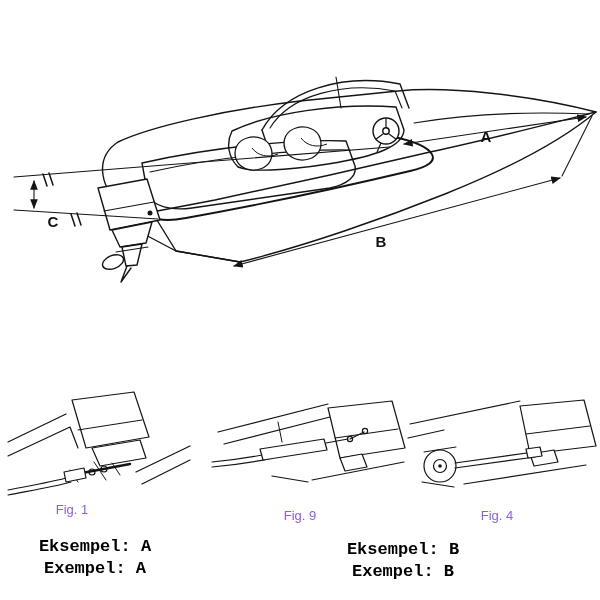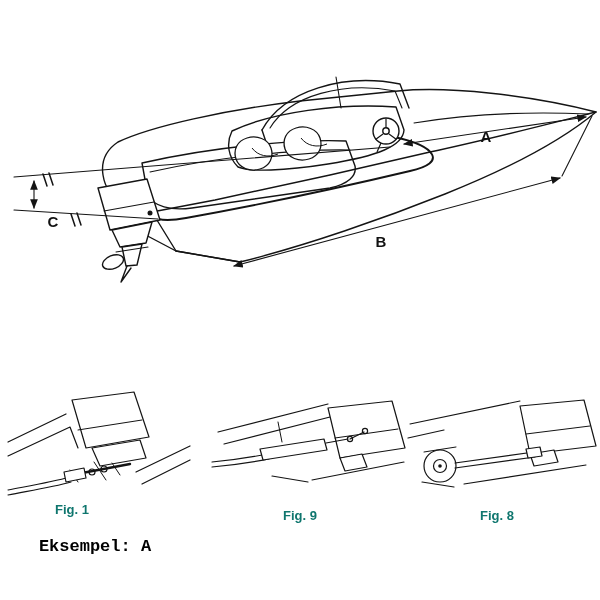--- a/index.html
+++ b/index.html
@@ -3,21 +3,21 @@
 <meta charset="utf-8">
 <style>
   html,body{margin:0;padding:0;background:#fff;}
   .stage{
     position:relative;width:600px;height:600px;background:#ffffff;
     font-family:"Liberation Sans",sans-serif;overflow:hidden;color:#111;
   }
   svg{position:absolute;left:0;top:0;}
   .fig-caption{
     position:absolute;transform:translateX(-50%);
-    font-weight:bold;font-size:13px;color:#0f766e;white-space:nowrap;
+    font-weight:normal;font-size:13px;color:#8b5cf6;white-space:nowrap;
   }
   .example{
     position:absolute;transform:translateX(-50%);text-align:center;
     font-weight:bold;font-size:17px;line-height:1.32;color:#000;white-space:nowrap;font-family:Liberation Mono, monospace;
   }
   .dim-label{
     font-family:"Liberation Sans",sans-serif;font-weight:bold;font-size:15px;fill:#111;
   }
 </style>
 </head>
@@ -151,19 +151,24 @@
       <path d="M47,71 L126,60"></path>
       <path d="M47,76 L127,65"></path>
       <path d="M118,57 L132,55 L134,64 L120,66 Z" fill="#fff"></path>
       <path d="M56,92 L178,73"></path>
       <path d="M14,90 L46,95"></path>
     </g>
   </svg>
 
   <div class="fig-caption" style="left:72px;top:502px;">Fig. 1</div>
   <div class="fig-caption" style="left:300px;top:508px;">Fig. 9</div>
-  <div class="fig-caption" style="left:497px;top:508px;">Fig. 8</div>
+  <div class="fig-caption" style="left:497px;top:508px;">Fig. 4</div>
 
   <div class="example" style="left:95px;top:536px;">
     <div>Eksempel: A</div>
+    <div>Exempel: A</div>
+  </div>
+  <div class="example" style="left:403px;top:539px;">
+    <div>Eksempel: B</div>
+    <div>Exempel: B</div>
   </div>
 
 </div>
 
 </body></html>

